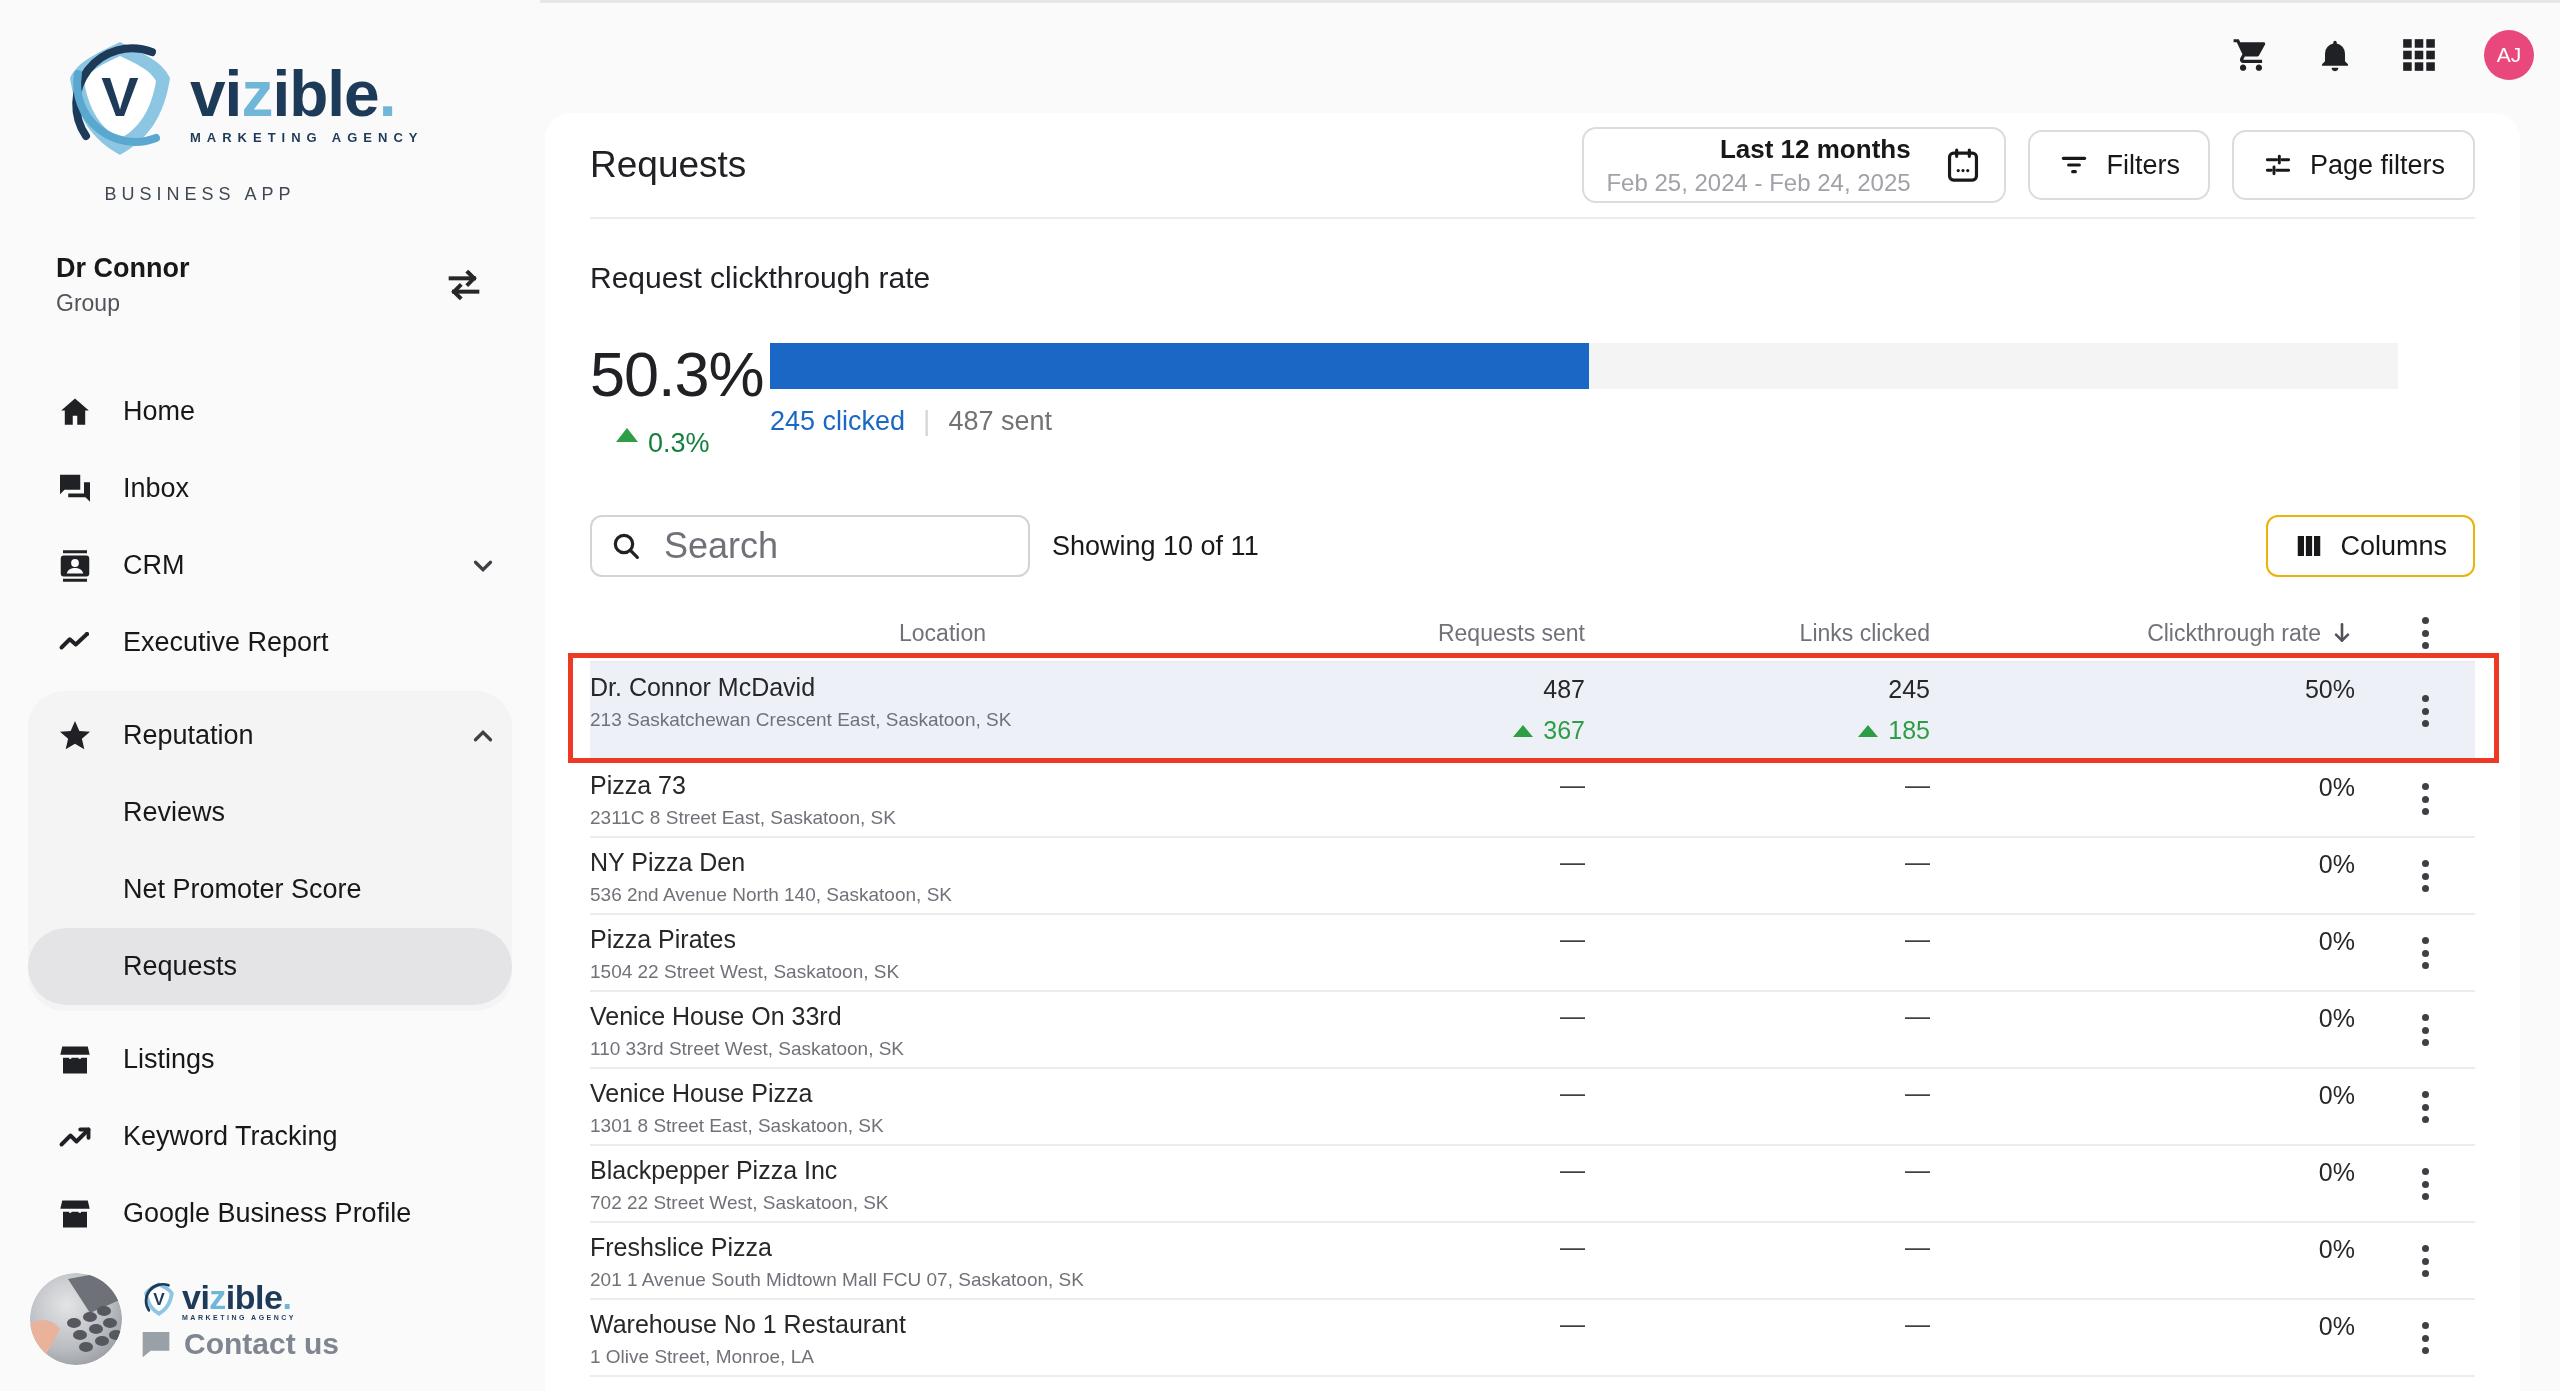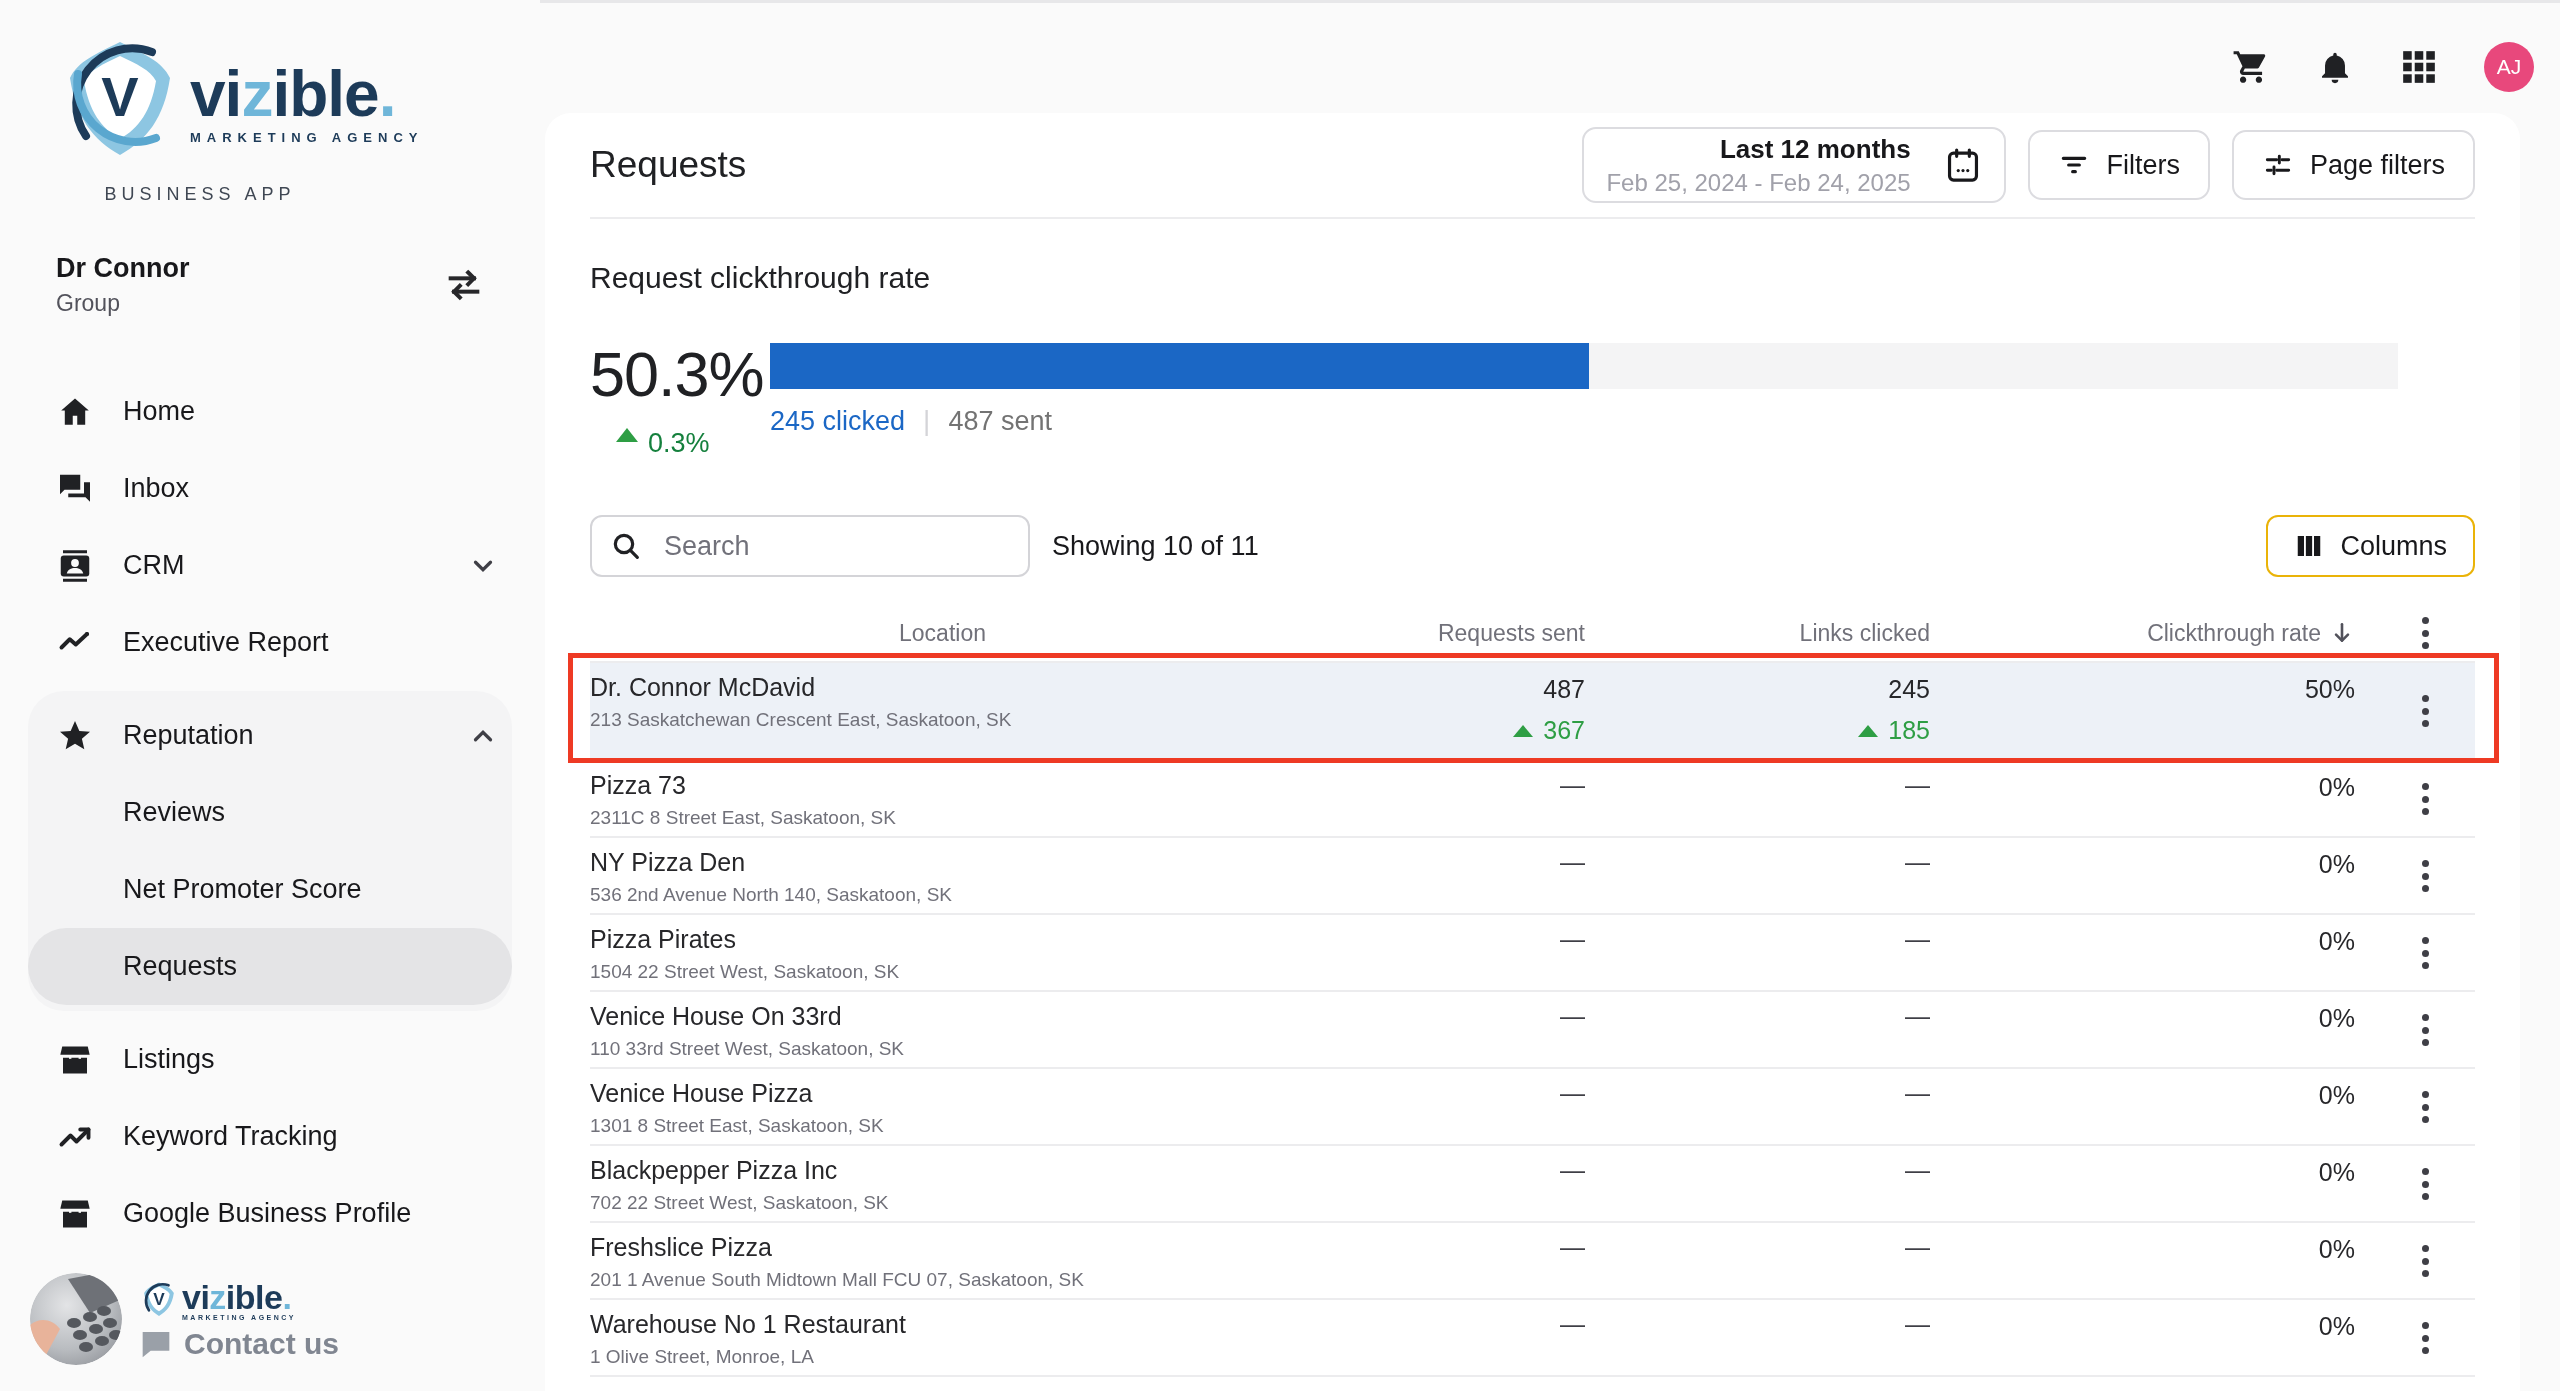--- a/index.html
+++ b/index.html
@@ -40,21 +40,21 @@
   .contact-col { display:flex; flex-direction:column; gap:6px; }
   .mini-logo-row { display:flex; align-items:center; gap:4px; }
   .mini-shield { width:38px; height:38px; }
   .mini-word { font-size:34px; font-weight:bold; color:#1d3b59; letter-spacing:-0.5px; }
   .mini-word .lt { color:#6fb6d9; }
   .mini-tagline { font-size:7px; letter-spacing:2.5px; color:#1d3b59; font-weight:bold; text-align:right; margin-top:-3px; }
   .contact-us { display:flex; align-items:center; gap:12px; font-size:30px; font-weight:bold; color:#808691; cursor:pointer; }
   .contact-us .bubble { width:32px; height:32px; color:#9aa0a8; }
 
   
-  .topbar { position:absolute; top:42px; right:26px; display:flex; align-items:center; gap:46px; }
+  .topbar { position:absolute; top:30px; right:26px; display:flex; align-items:center; gap:46px; }
   .tb-icon { width:38px; height:38px; color:#202124; cursor:pointer; }
   .avatar { width:50px; height:50px; border-radius:50%; background:#e8487c; color:#fff; font-size:21px; display:flex; align-items:center; justify-content:center; cursor:pointer; }
 
   
   .card { position:absolute; left:545px; top:113px; width:1975px; bottom:-30px; background:#fff; border-radius:26px; padding:0 45px; }
   .card-header { height:106px; display:flex; align-items:center; justify-content:space-between; border-bottom:2px solid #ececee; }
   .page-title { font-size:37px; font-weight:500; color:#202124; padding-left:0; }
   .header-controls { display:flex; align-items:center; gap:22px; }
   .date-btn { width:424px; height:76px; border:2px solid #dcdce0; border-radius:14px; background:#fff; display:flex; align-items:center; justify-content:space-between; padding:0 22px; cursor:pointer;text-align:right; }
   .date-label { font-size:26px; font-weight:bold; color:#18181b; }
@@ -73,21 +73,21 @@
   .bar-track { height:46px; background:#f4f4f5; width:100%; }
   .bar-fill { height:100%; background:#1b67c5; }
   .bar-labels { margin-top:16px; display:flex; align-items:center; font-size:27px; }
   .clicked-label { color:#1b67c5; cursor:pointer; }
   .bar-sep { color:#d4d4d8; margin:0 18px; font-size:28px; }
   .sent-label { color:#737373; }
 
   .toolbar { margin-top:56px; display:flex; align-items:center; }
   .search-box { width:440px; height:62px; border:2px solid #d4d4d8; border-radius:12px; background:#fff; display:flex; align-items:center; padding:0 18px; }
   .search-box .sicon { width:32px; height:32px; color:#202124; flex:0 0 auto; }
-  .search-box input { border:none; outline:none; background:transparent; font-size:27px; color:#18181b; margin-left:22px; width:100%; font-family:"Liberation Sans", sans-serif; }
+  .search-box input { border:none; outline:none; background:transparent; font-size:36px; color:#18181b; margin-left:22px; width:100%; font-family:"Liberation Sans", sans-serif; }
   .search-box input::placeholder { color:#71717a; }
   .showing { margin-left:22px; font-size:27px; color:#18181b; }
   .columns-btn { margin-left:auto; height:62px; border:2px solid #eab308; border-radius:12px; background:#fff; display:flex; align-items:center; gap:16px; padding:0 26px; font-size:27px; color:#18181b; cursor:pointer; }
   .columns-btn .bicon { width:30px; height:30px; color:#18181b; }
 
   
   .table { margin-top:28px; }
   .t-row { display:flex; align-items:flex-start; }
   .col-loc { flex:1; min-width:0; }
   .col-sent { width:430px; text-align:right; padding-right:50px; }

